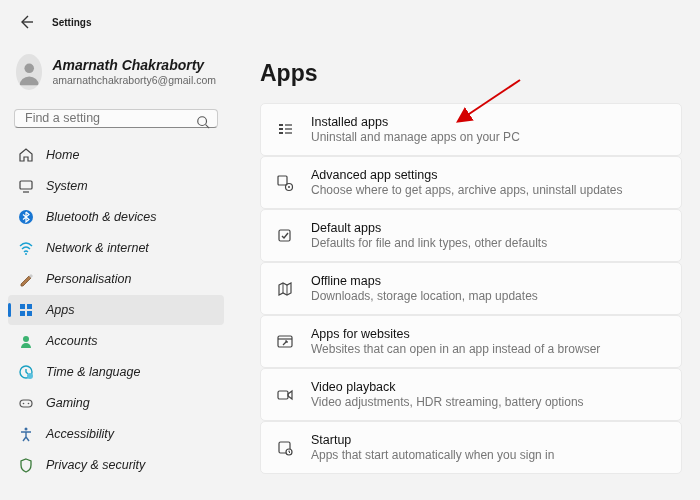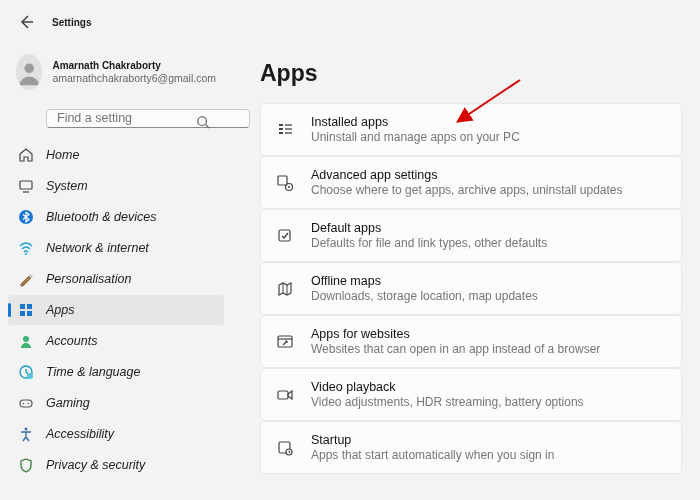--- a/index.html
+++ b/index.html
@@ -5,24 +5,24 @@
   * { box-sizing: border-box; margin: 0; padding: 0; font-family: "Segoe UI", -apple-system, sans-serif; }
   body { width: 700px; height: 500px; background: #f3f3f3; overflow: hidden; color: #1a1a1a; }
   .header { display: flex; align-items: center; gap: 14px; padding: 10px 14px 6px 14px; }
   .back-btn { cursor: pointer; padding: 4px; display:flex; align-items:center; }
   .title { font-size: 10px; font-weight: 600; }
   .content { display: flex; height: calc(100% - 34px); }
   .sidebar { width: 232px; padding: 8px 8px 8px 8px; display: flex; flex-direction: column; }
   .user-block { display: flex; align-items: center; gap: 10px; padding: 6px 8px 12px 8px; }
   .avatar { width: 36px; height: 36px; border-radius: 50%; background: #e1e1e1; display:flex; align-items:center; justify-content:center; overflow:hidden; }
   .avatar svg { width: 36px; height: 36px; }
-  .user-name { font-size: 10px; font-weight: 600; line-height: 1.2; }
+  .user-name { font-size: 14px; font-weight: 600; line-height: 1.2; font-style: italic; }
   .user-email { font-size: 10.5px; color: #666; line-height: 1.2; }
   .search-wrap { margin: 6px 6px 10px 6px; position: relative; }
-  .search { width: 100%; height: 19px; border: 1px solid #ccc; border-bottom: 1.5px solid #888; border-radius: 4px; background: #fbfbfb; padding: 0 28px 0 10px; font-size: 12.5px; outline: none; margin-left: 32px; }
+  .search { width: 100%; height: 19px; border: 1px solid #ccc; border-bottom: 1.5px solid #888; border-radius: 4px; background: #fbfbfb; padding: 0 28px 0 10px; font-size: 12.5px; outline: none; }
   .search-icon { position:absolute; right:8px; top:7px; color:#555; }
   .nav { margin-top: 2px; display: flex; flex-direction: column; gap: 1px; overflow-y:auto;font-style:italic; }
   .nav-item { display: flex; align-items: center; gap: 12px; padding: 7px 10px; border-radius: 4px; cursor: pointer; font-size: 12.5px; color:#222; position:relative; }
   .nav-item.active { background: #e6e6e6; }
   .nav-item.active::before { content:""; position:absolute; left:0; top:8px; bottom:8px; width:3px; background:#1976d2; border-radius:2px; }
   .nav-icon { width: 16px; height: 16px; display:flex; align-items:center; justify-content:center; flex-shrink:0; }
   .main { flex: 1; padding: 14px 18px 8px 28px; overflow-y: auto; }
   .page-heading { font-size: 23px; font-weight: 600; margin-bottom: 16px; margin-top: 6px; }
   .cards { display:flex; flex-direction:column; gap:0; }
   .card { background: #fcfcfc; border: 1px solid #e9e9e9; border-radius: 5px; padding: 11px 14px; display:flex; align-items:center; gap:16px; cursor:pointer; position:relative; }

